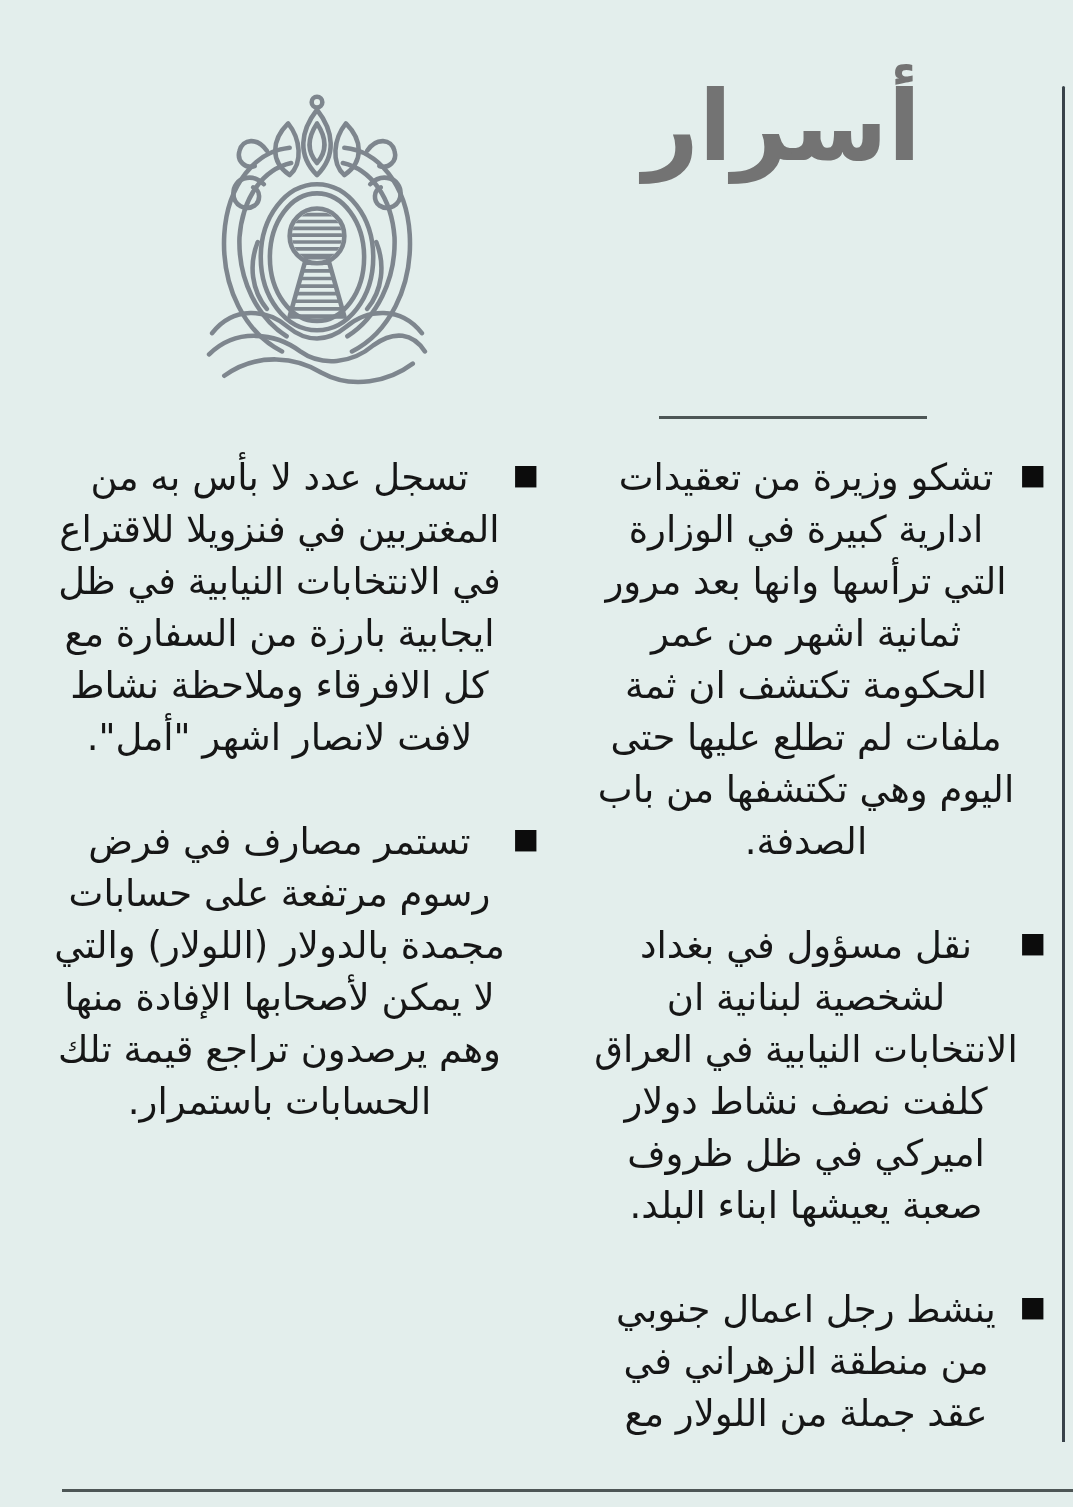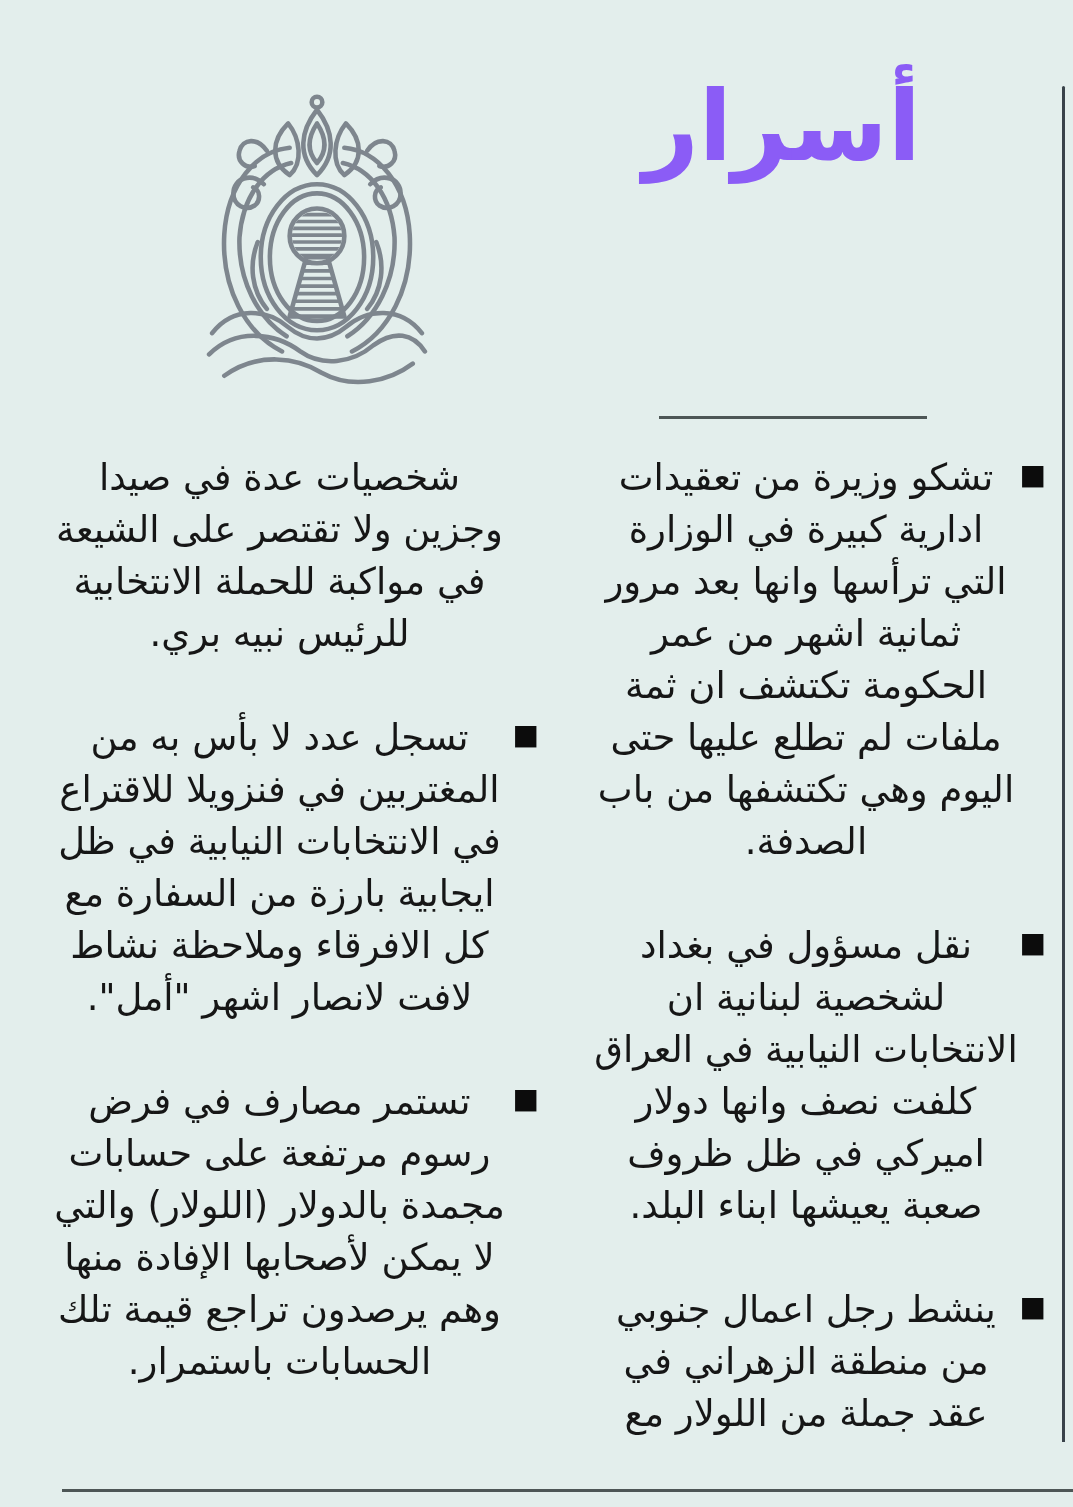--- a/index.html
+++ b/index.html
@@ -9,21 +9,21 @@
     background:#e3eeec;overflow:hidden;
     font-family:"DejaVu Sans",sans-serif;
   }
   
   .emblem{position:absolute;left:203px;top:90px;width:228px;height:304px;}
   .emblem svg{width:100%;height:100%;display:block;}
   
   .masthead{
     position:absolute;top:58px;right:152px;
     direction:rtl;text-align:right;
-    color:#8b5cf6;font-weight:bold;
+    color:#737373;font-weight:bold;
     font-size:97px;line-height:138px;
     letter-spacing:0;
   }
   .title-rule{position:absolute;left:659px;top:416px;width:268px;height:3px;background:#4d5656;}
   .v-rule{position:absolute;left:1062px;top:86px;width:3px;height:1356px;background:#39424a;border-radius:2px 2px 0 0;}
   .bottom-rule{position:absolute;left:62px;top:1489px;width:1011px;height:3px;background:#4d5656;}
   
   .col{
     position:absolute;top:452px;height:1032px;overflow:hidden;
     direction:rtl;color:#161616;
@@ -106,33 +106,29 @@
   <div class="title-rule"></div>
   <div class="v-rule"></div>
 
   <div class="col col-right">
     <div class="para">
       <span class="bullet">■</span>
       <div class="ptext">تشكو وزيرة من تعقيدات ادارية كبيرة في الوزارة التي ترأسها وانها بعد مرور ثمانية اشهر من عمر الحكومة تكتشف ان ثمة ملفات لم تطلع عليها حتى اليوم وهي تكتشفها من باب الصدفة.</div>
     </div>
     <div class="para">
       <span class="bullet">■</span>
-      <div class="ptext">نقل مسؤول في بغداد لشخصية لبنانية ان الانتخابات النيابية في العراق كلفت نصف وانها دولار اميركي في ظل ظروف صعبة يعيشها ابناء البلد.</div>
+      <div class="ptext">نقل مسؤول في بغداد لشخصية لبنانية ان الانتخابات النيابية في العراق كلفت نصف نشاط دولار اميركي في ظل ظروف صعبة يعيشها ابناء البلد.</div>
     </div>
     <div class="para">
       <span class="bullet">■</span>
       <div class="ptext">ينشط رجل اعمال جنوبي من منطقة الزهراني في عقد جملة من اللولار مع</div>
     </div>
   </div>
 
   <div class="col col-left">
-    <div class="para">
-      <span class="bullet"></span>
-      <div class="ptext">شخصيات عدة في صيدا وجزين ولا تقتصر على الشيعة في مواكبة للحملة الانتخابية للرئيس نبيه بري.</div>
-    </div>
     <div class="para">
       <span class="bullet">■</span>
       <div class="ptext">تسجل عدد لا بأس به من المغتربين في فنزويلا للاقتراع في الانتخابات النيابية في ظل ايجابية بارزة من السفارة مع كل الافرقاء وملاحظة نشاط لافت لانصار اشهر "أمل".</div>
     </div>
     <div class="para">
       <span class="bullet">■</span>
       <div class="ptext">تستمر مصارف في فرض رسوم مرتفعة على حسابات مجمدة بالدولار (اللولار) والتي لا يمكن لأصحابها الإفادة منها وهم يرصدون تراجع قيمة تلك الحسابات باستمرار.</div>
     </div>
   </div>
 

